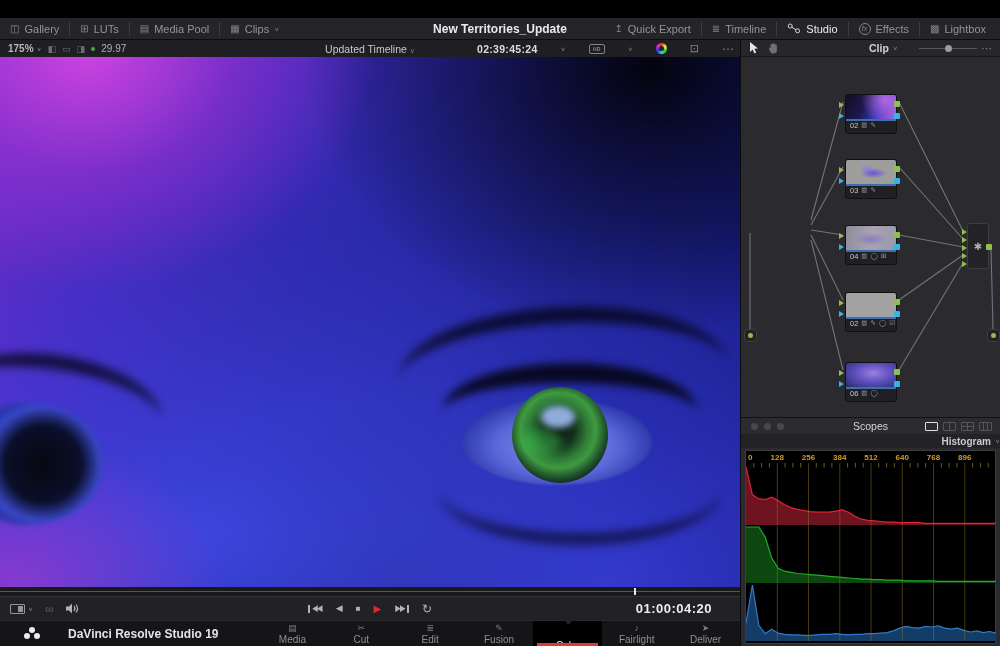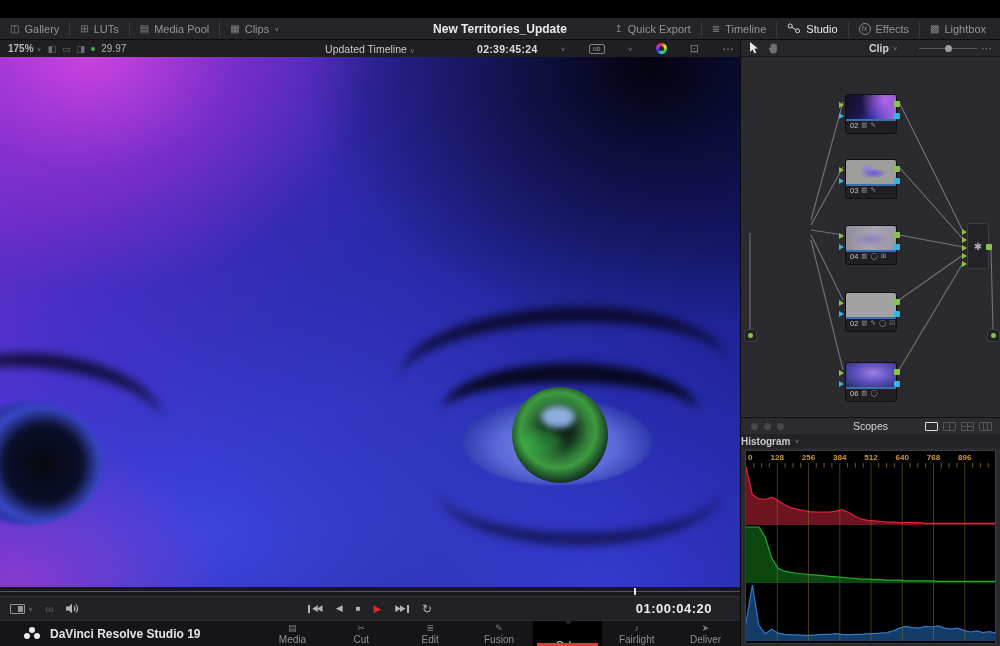--- a/index.html
+++ b/index.html
@@ -76,21 +76,21 @@
   .tbtn.loop { font-size:12px; }
   .vmode { position:relative; width:15px; height:10px; border:1px solid #95959b; border-radius:1px; }
   .vmode::after { content:""; position:absolute; right:1px; top:1px; bottom:1px; width:5px; background:#95959b; }
   .squish { transform:scaleX(0.8); display:inline-block; letter-spacing:-1px; }
 
   
   .taskbar { position:relative; height:26px; background:#151517; border-top:1px solid #29292d; display:flex; align-items:center; }
   .logo { position:relative; width:16px; height:13px; margin-left:24px; }
   .logo i { position:absolute; width:6px; height:6px; border-radius:50%; background:#ececf0; }
   .logo i:nth-child(1){ left:5px; top:0; } .logo i:nth-child(2){ left:0; top:6px; } .logo i:nth-child(3){ left:10px; top:6px; }
-  .app-title { margin-left:10px; font-size:12px; font-weight:bold; color:#e4e4e8; }
+  .app-title { margin-left:28px; font-size:12px; font-weight:bold; color:#e4e4e8; }
   .pages { position:absolute; left:258px; width:482px; top:0; height:100%; display:flex; }
   .page { flex:1; display:flex; flex-direction:column; align-items:center; justify-content:center; gap:1px; font-size:10px; color:#8f8f96; position:relative; }
   .page .picon { font-size:9px; color:#7c7c83; }
   .page.active { background:#000; color:#f0f0f4;gap:24px; }
   .page.active::after { content:""; position:absolute; left:4px; right:4px; bottom:0; height:3px; background:#e03a32; }
 
   
   .node-bar { position:relative; height:17px; background:#26262b; border-bottom:1px solid #18181b; display:flex; align-items:center; font-size:10px; }
   .node-bar .nb-left { display:flex; align-items:center; gap:8px; padding-left:8px; }
   .nb-clip { position:absolute; left:128px; display:flex; align-items:center; gap:4px; color:#d2d2d7; font-size:10.5px; }
@@ -126,21 +126,21 @@
   .scopes-header { position:relative; height:17px; background:#2b2b30; border-top:1px solid #121214; display:flex; align-items:center; }
   .sc-dots { display:flex; gap:6px; padding-left:10px; }
   .sc-dots i { width:7px; height:7px; border-radius:50%; background:#47474c; }
   .sc-title { position:absolute; left:0; right:0; text-align:center; font-size:10.5px; color:#d4d4d9; }
   .sc-layouts { position:absolute; right:8px; display:flex; gap:5px; align-items:center; }
   .lay { width:13px; height:9px; border:1px solid #55555a; border-radius:1px; }
   .lay.active { border-color:#e2e2e6; }
   .lay.two { background:linear-gradient(90deg, transparent 45%, #55555a 45%, #55555a 55%, transparent 55%); }
   .lay.four { background:linear-gradient(90deg, transparent 45%, #55555a 45%, #55555a 55%, transparent 55%), linear-gradient(0deg, transparent 40%, #55555a 40%, #55555a 55%, transparent 55%); }
   .lay.cols { background:linear-gradient(90deg, transparent 28%, #55555a 28%, #55555a 38%, transparent 38%, transparent 62%, #55555a 62%, #55555a 72%, transparent 72%); }
-  .histo-subheader { position:relative; height:14px; background:#232327; display:flex; align-items:center; padding-right:10px; gap:4px; font-size:10px; color:#cacace; }
+  .histo-subheader { position:relative; height:14px; background:#232327; display:flex; align-items:center; justify-content:flex-end; padding-right:0; gap:4px; font-size:10px; color:#cacace; }
   .chart-wrap { margin:2px 4px 0 4px; height:194px; background:#000; border:1px solid #3a3a3f; }
 </style>
 </head>
 <body>
 
 <div class="app">
   <div class="top-strip"></div>
 
   <div class="toolbar">
     <div class="tb-group">

